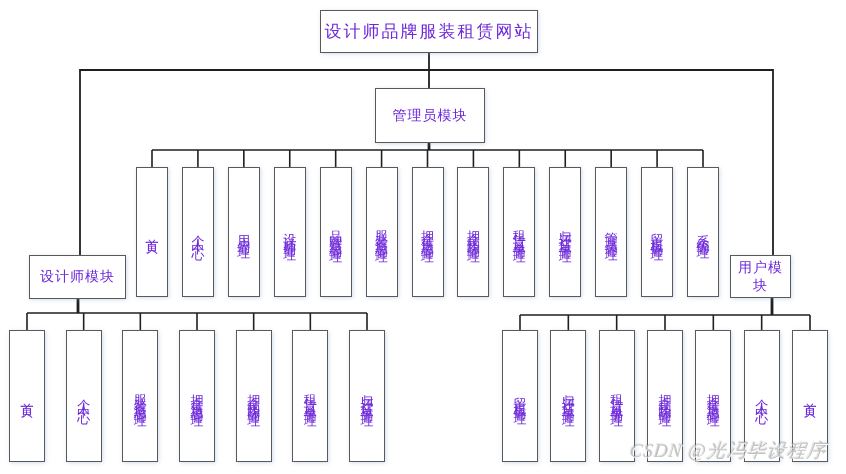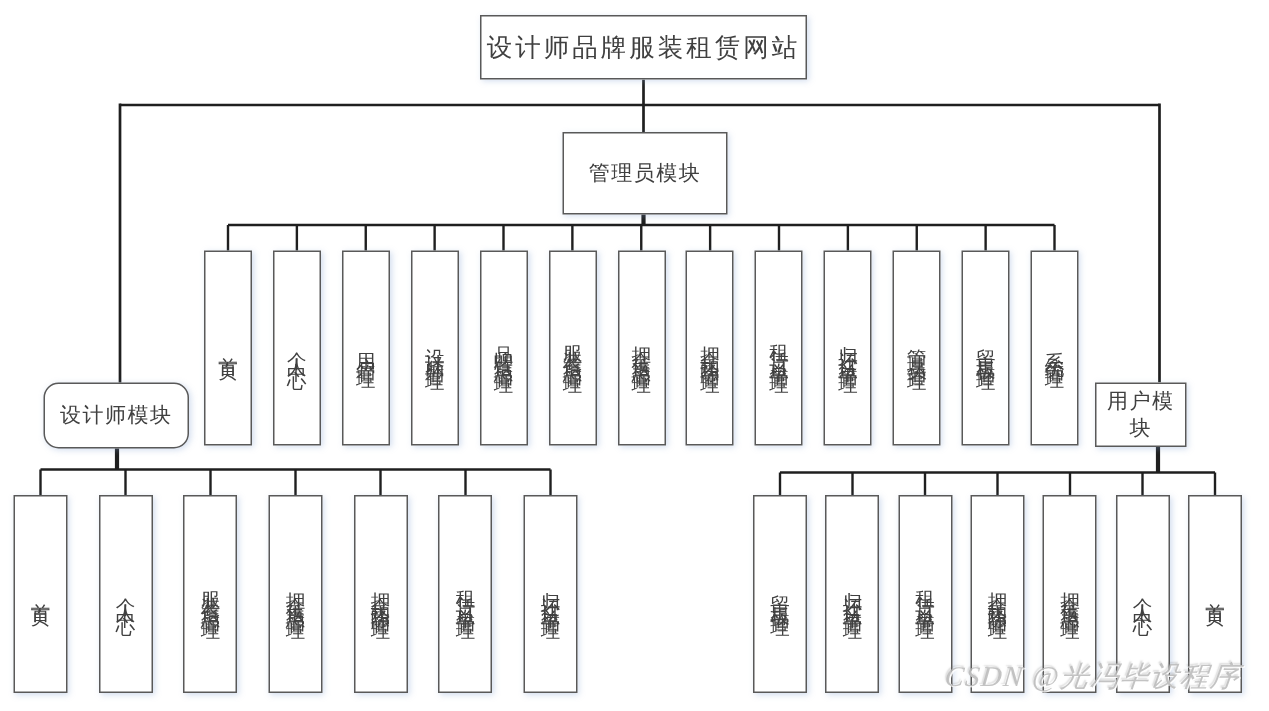--- a/index.html
+++ b/index.html
@@ -19,39 +19,39 @@
     position: absolute;
     left: 0;
     top: 0;
     z-index: 1;
   }
   .box {
     position: absolute;
     box-sizing: border-box;
     background: #ffffff;
     border: 1.5px solid #595959;
-    color: #404040;
+    color: #6d28d9;
     display: flex;
     align-items: center;
     justify-content: center;
     text-align: center;
     z-index: 2;
     box-shadow: 1px 1px 4px rgba(130,160,210,0.35);
   }
   .root {
     left: 320px; top: 10px; width: 218px; height: 43px;
     font-size: 17px;
     letter-spacing: 2px;
   }
   .module {
     font-size: 14px;
     letter-spacing: 1px;
   }
   #admin-box    { left: 375px; top: 88px;  width: 110px; height: 55px; }
-  #designer-box { left: 29px;  top: 255px; width: 97px;  height: 44px; border-radius: 10px; }
+  #designer-box { left: 29px;  top: 255px; width: 97px;  height: 44px; }
   #user-box     { left: 730px; top: 255px; width: 61px;  height: 43px; }
   .leaf {
     font-size: 13px;
   }
   .vtext {
     writing-mode: vertical-rl;
     text-orientation: upright;
     letter-spacing: 0.30em;
     line-height: 1;
   }

